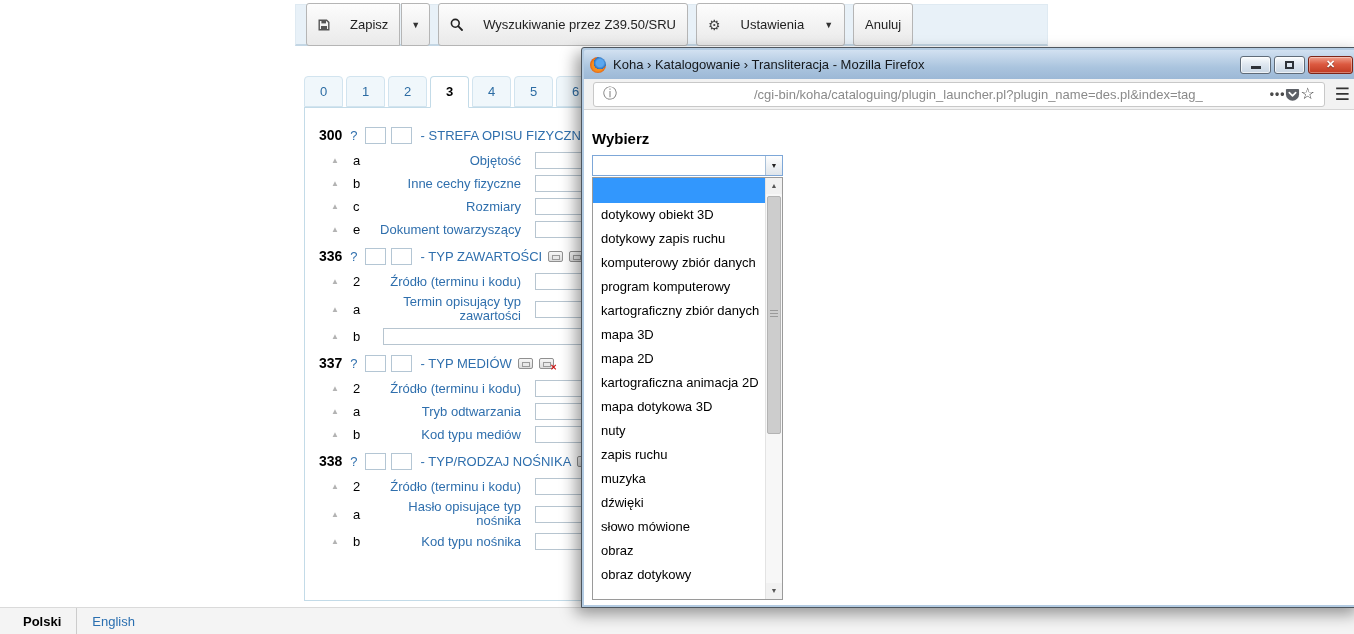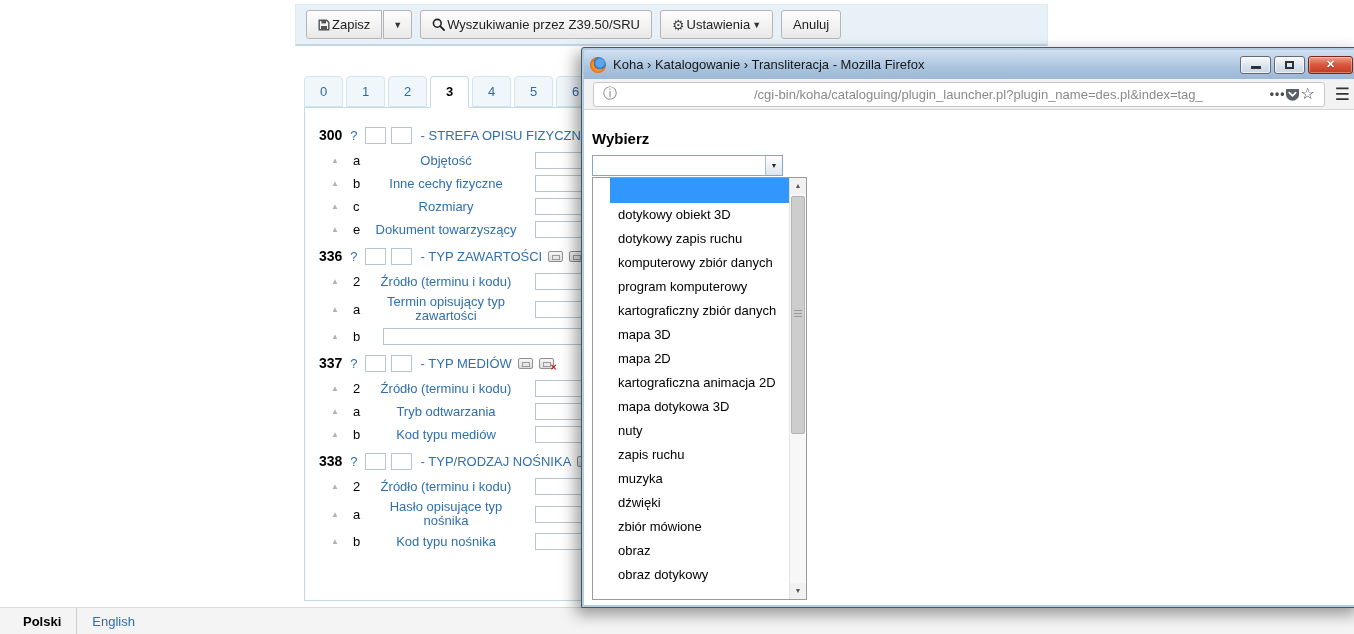--- a/index.html
+++ b/index.html
@@ -4,21 +4,21 @@
 <style>
   * { margin:0; padding:0; box-sizing:border-box; }
   html,body { width:1354px; height:634px; }
   body { position:relative; overflow:hidden; background:#fff;
          font-family:"Liberation Sans", sans-serif; }
 
   
   .toolbar { position:absolute; left:295px; top:4px; width:753px; height:42px;
     background:#e8f1f8; border:1px solid #dfeaf2; border-bottom:2px solid #c3d6e4;
     display:flex; align-items:center; padding-left:10px; gap:8px; }
-  .btn { display:inline-flex; align-items:center; gap:2px; height:29px;
+  .btn { display:inline-flex; align-items:center; gap:20px; height:43px;
     background:linear-gradient(#fdfdfd,#e9e9e9); border:1px solid #b5b5b5;
     border-radius:3px; padding:0 11px; font-size:13px; color:#222; cursor:default; }
   .btn-group { display:inline-flex; gap:1px; }
   .btn-group .btn:first-child { border-radius:3px 0 0 3px; }
   .btn-group .btn:last-child  { border-radius:0 3px 3px 0; padding:0 9px; }
   .caret { font-size:9px; color:#333; }
   .gear { font-size:14px; color:#444; line-height:1; }
 
   
   .tabstrip { position:absolute; left:304px; top:76px; display:flex; gap:3px; z-index:2; }
@@ -37,21 +37,21 @@
   .ficon { width:15px; height:11px; border:1px solid #909090; border-radius:2px;
     background:linear-gradient(#f7f7f7,#dcdcdc); display:inline-block; margin-left:6px;
     position:relative; cursor:pointer; }
   .ficon::before { content:""; position:absolute; left:3px; top:3px; width:6px; height:3px;
     border:1px solid #9a9a9a; background:#e8e8e8; }
   .ficon.delete::after { content:"\2715"; position:absolute; right:-4px; bottom:-4px;
     color:#cc1111; font-size:8px; font-weight:bold; }
   .sub-row { display:flex; align-items:center; margin-bottom:4px; min-height:19px; }
   .handle { width:12px; margin-left:14px; color:#b3b3b3; font-size:8px; cursor:grab; }
   .code { width:16px; margin-left:10px; font-size:13px; color:#000; }
-  .sub-label { width:150px; margin-left:2px; text-align:center; color:#2f6fad;
+  .sub-label { width:150px; margin-left:2px; text-align:right; color:#2f6fad;
     font-size:13px; line-height:14px; }
   .sub-input { width:300px; height:17px; margin-left:14px; border:1px solid #b7c5d0; background:#fff; }
 
   
   .footer { position:absolute; left:0; bottom:0; width:100%; height:27px; background:#f4f4f4;
     border-top:1px solid #dadada; display:flex; align-items:stretch; font-size:13px; padding-left:8px; }
   .lang { display:flex; align-items:center; padding:0 15px; }
   .lang.current { font-weight:bold; color:#000; }
   .lang.link { color:#2a6fb0; border-left:1px solid #ccc; cursor:pointer; }
 
@@ -89,22 +89,22 @@
   .star { font-size:16px; color:#3a3a3a; cursor:pointer; line-height:1; }
   .hamburger { font-size:17px; color:#333; cursor:pointer; line-height:1; }
   .pcontent { flex:1; background:#fff; padding:0 0 0 8px; overflow:hidden; position:relative; }
   .wybierz { margin-top:20px; font-size:15px; font-weight:bold; color:#000; }
   .combo { margin-top:8px; width:191px; height:21px; border:1px solid #7da7d8; background:#fff;
     display:flex; align-items:center; cursor:pointer; }
   .combo-value { flex:1; font-size:13px; padding-left:4px; }
   .combo-btn { width:17px; height:19px; background:linear-gradient(#fefefe,#dfe5eb);
     border-left:1px solid #a8c0d8; font-size:7px; color:#222;
     display:flex; align-items:center; justify-content:center; }
-  .listbox { margin-top:1px; width:215px; height:423px; border:1px solid #9a9a9a;
-    position:relative; background:#fff; overflow:hidden;padding-left:17px; }
+  .listbox { margin-top:1px; width:191px; height:423px; border:1px solid #9a9a9a;
+    position:relative; background:#fff; overflow:hidden; }
   .opts { margin-right:17px; }
   .opt { height:24px; line-height:24px; padding-left:8px; font-size:13px; color:#000;
     white-space:nowrap; overflow:hidden; cursor:pointer; }
   .opt.selected { height:25px; background:#3297fd; }
   .vscroll { position:absolute; right:0; top:0; width:17px; height:100%;
     background:#f7f7f7; border-left:1px solid #e3e3e3; }
   .sb-up,.sb-down { height:16px; width:100%; text-align:center; font-size:7px; color:#555;
     line-height:16px; background:#f1f1f1; cursor:pointer; }
   .sb-down { position:absolute; bottom:0; left:0; }
   .sb-thumb { position:absolute; top:18px; left:1px; width:14px; height:238px;
@@ -322,21 +322,21 @@
           <div class="opt">program komputerowy</div>
           <div class="opt">kartograficzny zbiór danych</div>
           <div class="opt">mapa 3D</div>
           <div class="opt">mapa 2D</div>
           <div class="opt">kartograficzna animacja 2D</div>
           <div class="opt">mapa dotykowa 3D</div>
           <div class="opt">nuty</div>
           <div class="opt">zapis ruchu</div>
           <div class="opt">muzyka</div>
           <div class="opt">dźwięki</div>
-          <div class="opt">zbiór mówione</div>
+          <div class="opt">słowo mówione</div>
           <div class="opt">obraz</div>
           <div class="opt">obraz dotykowy</div>
         </div>
       <div class="vscroll">
         <div class="sb-up">▲</div>
         <div class="sb-thumb">
             <span class="grip"></span>
           </div>
         <div class="sb-down">▼</div>
       </div>

